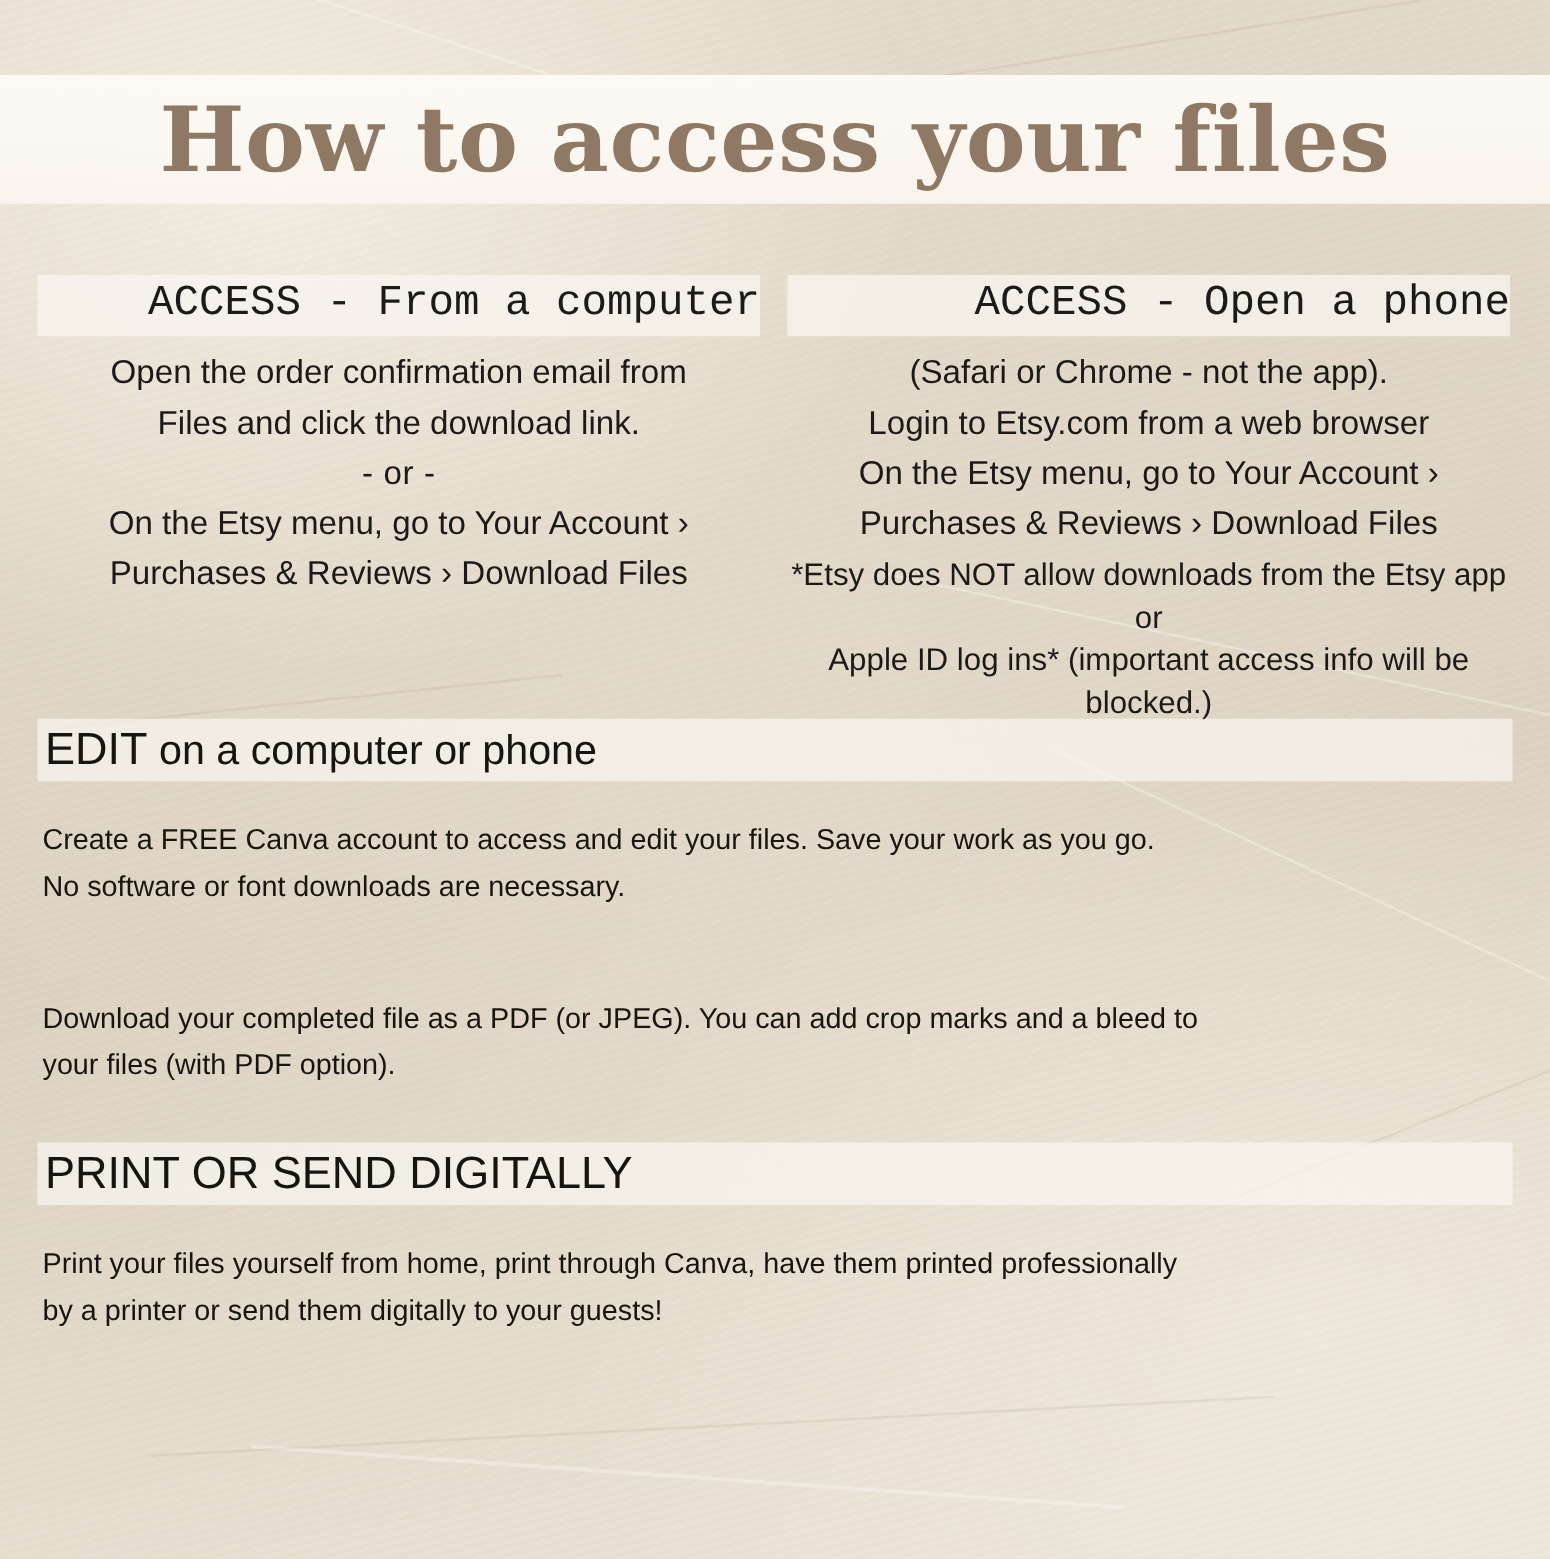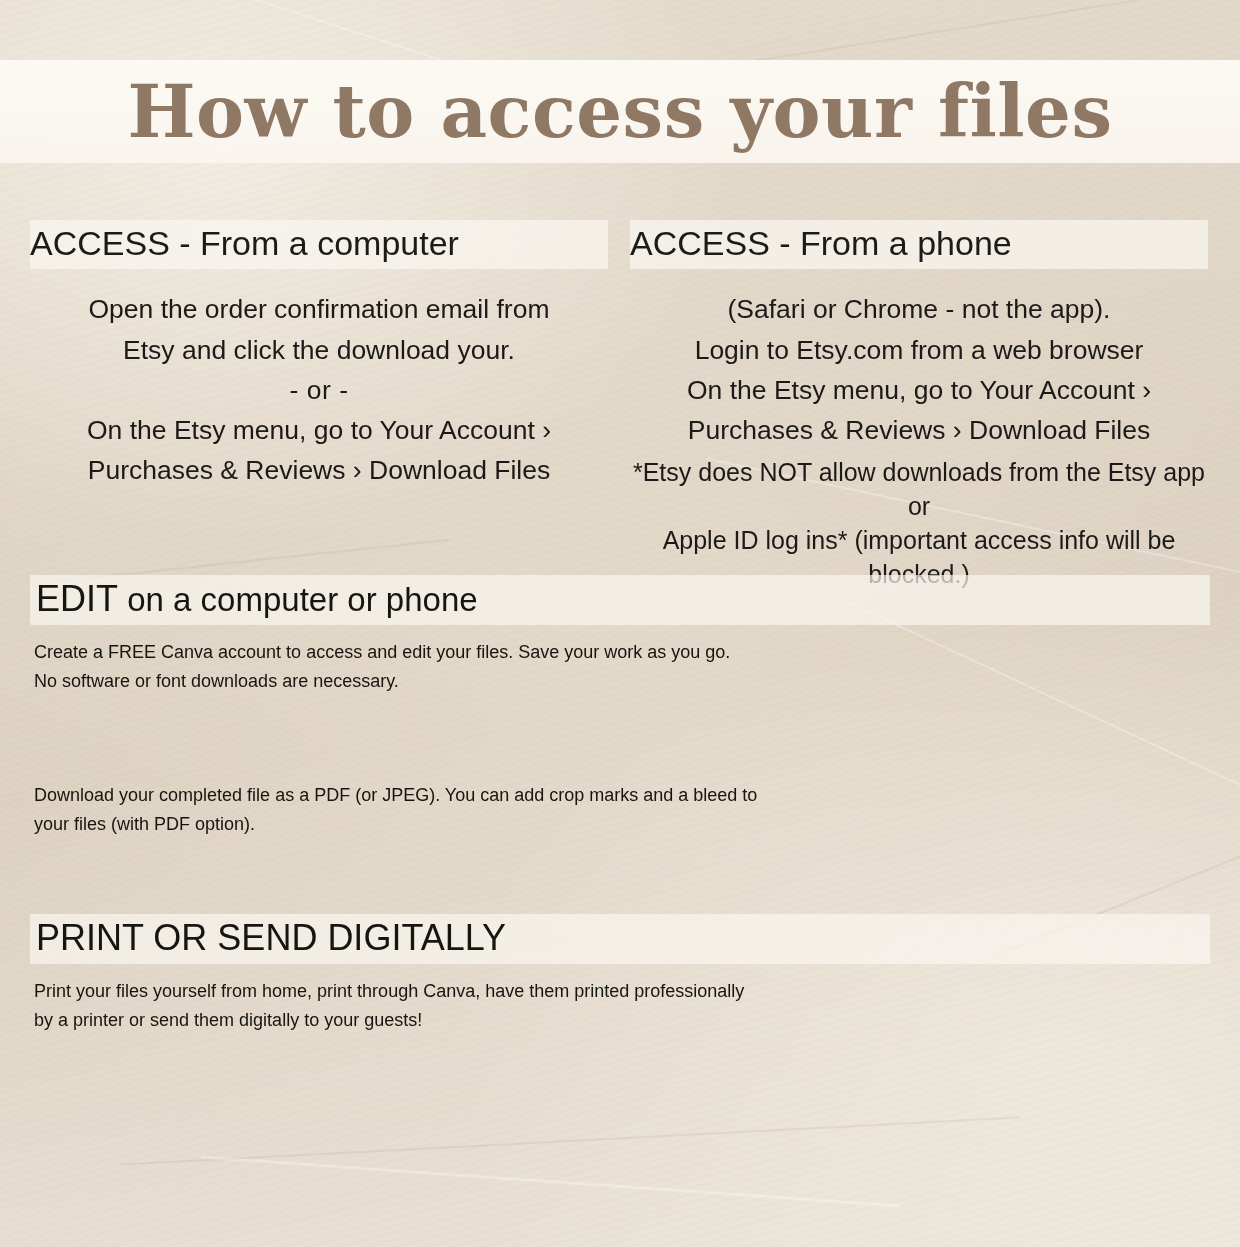--- a/index.html
+++ b/index.html
@@ -74,32 +74,33 @@
     width: 1240px;
     display: flex;
     gap: 22px;
     padding: 0 30px;
     box-sizing: border-box;
   }
   .col { width: 578px; }
 
   .col-head {
     background: rgba(250,247,241,0.72);
-    text-align: left;
+    text-align: right;
     font-size: 34px;
     color: #1d1b19;
     padding: 5px 0 7px 0;
     line-height: 1.1;
+    font-family: Liberation Mono, monospace;
   }
   .col-body {
     text-align: center;
     font-size: 26.5px;
     line-height: 1.52;
     color: #1c1a18;
-    margin-top: 20px;
+    margin-top: 8px;
   }
   .col-body .or { letter-spacing: 0.5px; text-align: center; }
   .col-note {
     text-align: center;
     font-size: 25px;
     line-height: 1.35;
     color: #1c1a18;
     margin-top: 6px;
   }
 
@@ -108,24 +109,24 @@
   .sec-head {
     background: rgba(250,247,241,0.70);
     padding: 4px 6px 6px 6px;
     font-size: 36px;
     color: #17150f;
     line-height: 1.12;
     white-space: nowrap;
   }
   .sec-head .light { font-size: 33px; }
   .sec-body {
-    font-size: 18px;
+    font-size: 23px;
     line-height: 1.62;
     color: #17150f;
-    margin-top: 13px;
+    margin-top: 28px;
     padding-left: 4px;
   }
 
   #sec-edit { top: 575px; }
   #sec-download { top: 768px; }
   #sec-print { top: 914px; }
 </style>
 </head>
 <body>
 
@@ -144,29 +145,29 @@
   <div class="title-banner">
     <div class="title-text">How to access your files</div>
   </div>
 
   <div class="columns">
 
     <div class="col">
       <div class="col-head">ACCESS - From a computer</div>
       <div class="col-body">
         <div>Open the order confirmation email from</div>
-        <div>Etsy and click the download your.</div>
+        <div>Files and click the download link.</div>
         <div class="or">- or -</div>
         <div>On the Etsy menu, go to Your Account ›</div>
         <div>Purchases &amp; Reviews › Download Files</div>
       </div>
     </div>
 
     <div class="col">
-      <div class="col-head">ACCESS - From a phone</div>
+      <div class="col-head">ACCESS - Open a phone</div>
       <div class="col-body">
         <div>(Safari or Chrome - not the app).</div>
         <div>Login to Etsy.com from a web browser</div>
         <div>On the Etsy menu, go to Your Account ›</div>
         <div>Purchases &amp; Reviews › Download Files</div>
       </div>
       <div class="col-note">
         <div>*Etsy does NOT allow downloads from the Etsy app or</div>
         <div>Apple ID log ins* (important access info will be blocked.)</div>
       </div>

